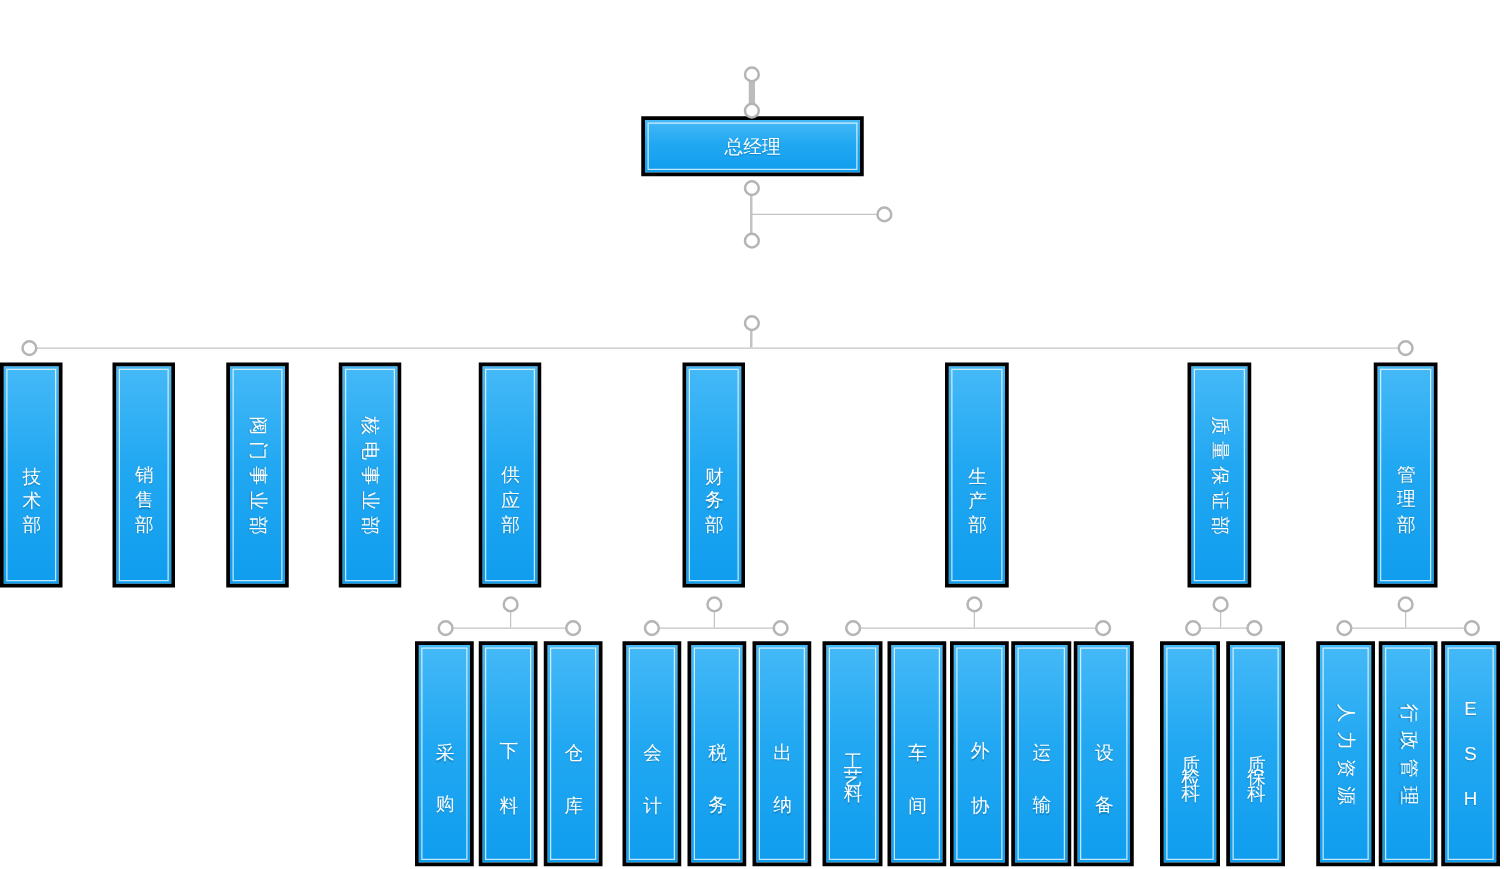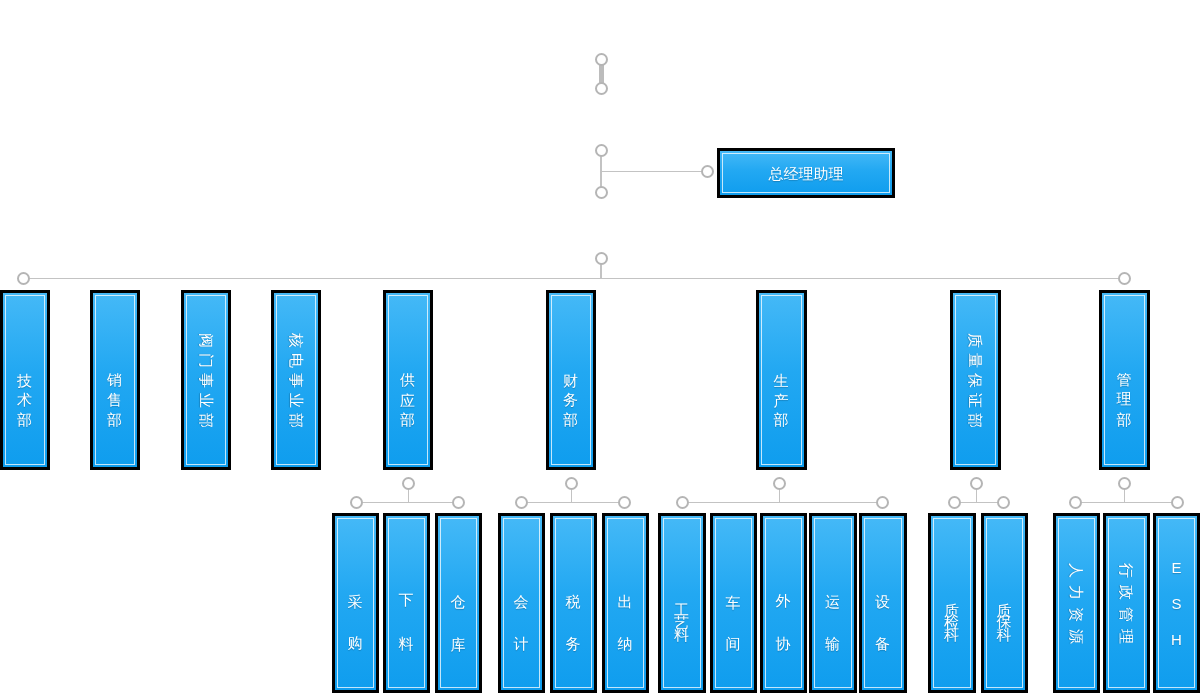--- a/index.html
+++ b/index.html
@@ -34,24 +34,24 @@
     position:absolute; width:9px; height:9px; border-radius:50%;
     background:#fff; border:2px solid #b5b5b5; box-sizing:content-box;
   }
 </style>
 </head>
 <body>
 
 <div id="stage">
 
 
+  <div class="box" style="left:513px;top:93px;width:178px;height:48px">
+    <span class="lbl">总经理</span>
+  </div>
 
-  <div class="box" style="left:717px;top:148px;width:178px;height:50px">
-    <span class="lbl">总经理助理</span>
-  </div>
 
 
   <div class="box" style="left:0px;top:290px;width:50px;height:180px">
     <span class="lbl v-up ls-a">技术部</span>
   </div>
   <div class="box" style="left:90px;top:290px;width:50px;height:180px">
     <span class="lbl v-up ls-a">销售部</span>
   </div>
   <div class="box" style="left:181px;top:290px;width:50px;height:180px">
     <span class="lbl v-side ls-b">阀门事业部</span>

